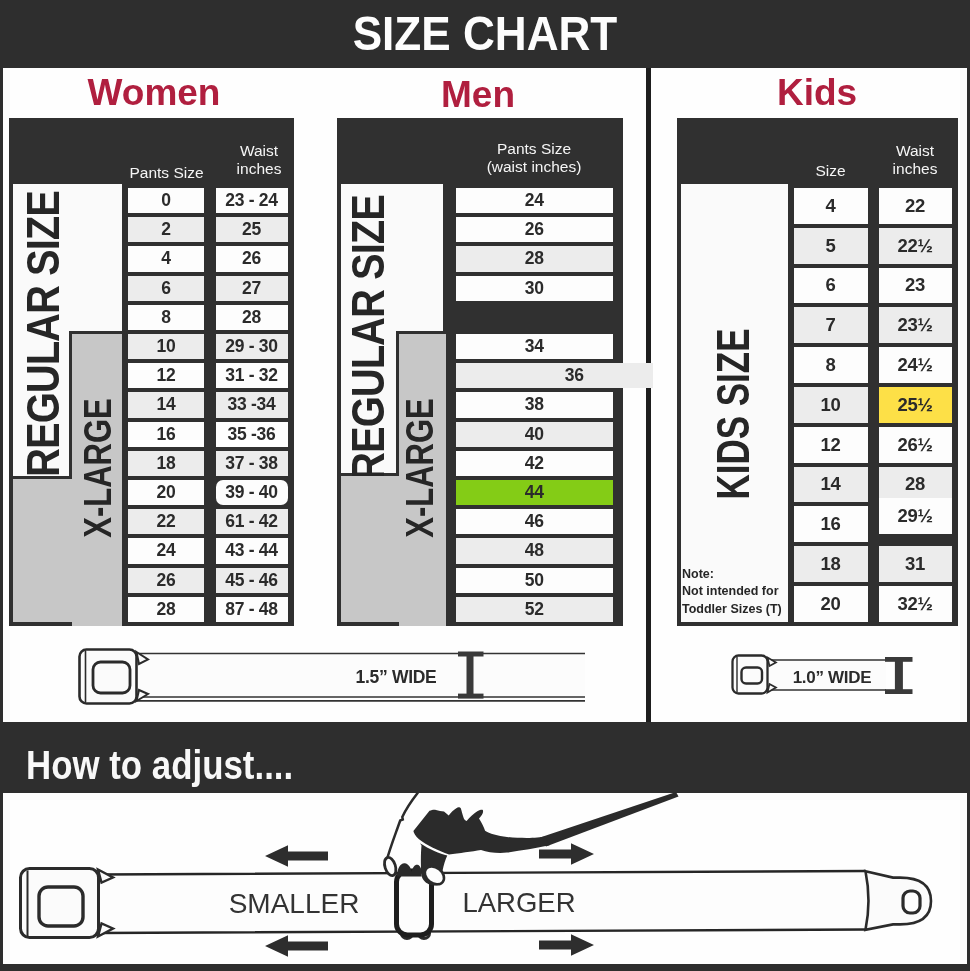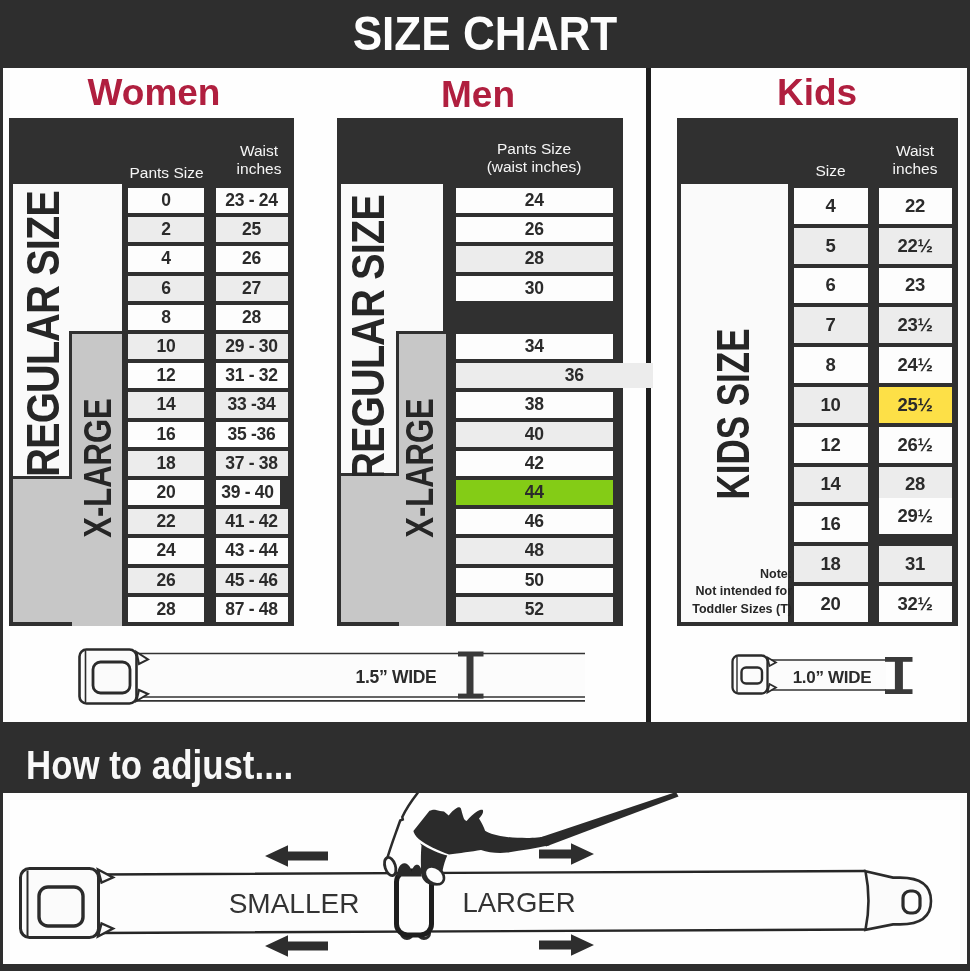--- a/index.html
+++ b/index.html
@@ -90,26 +90,26 @@
       <div class="cell" style="left:206.5px;top:303.6px;width:72px;height:25.2px;background:#fdfdfd;">35 -36</div>
     </div>
 
 <div class="abs" style="left:0;top:0;">
       <div class="cell" style="left:119px;top:332.8px;width:76px;height:25.2px;background:#ececec;">18</div>
       <div class="cell" style="left:206.5px;top:332.8px;width:72px;height:25.2px;background:#ececec;">37 - 38</div>
     </div>
 
 <div class="abs" style="left:0;top:0;">
       <div class="cell" style="left:119px;top:362.0px;width:76px;height:25.2px;background:#fdfdfd;">20</div>
-      <div class="cell" style="left:206.5px;top:362.0px;width:64px;height:25.2px;background:#fdfdfd;">39 - 40</div>
+      <div class="cell" style="left:206.5px;top:362.0px;width:72px;height:25.2px;background:#fdfdfd;border-radius:7px;">39 - 40</div>
     </div>
 
 <div class="abs" style="left:0;top:0;">
       <div class="cell" style="left:119px;top:391.2px;width:76px;height:25.2px;background:#ececec;">22</div>
-      <div class="cell" style="left:206.5px;top:391.2px;width:72px;height:25.2px;background:#ececec;">41 - 42</div>
+      <div class="cell" style="left:206.5px;top:391.2px;width:72px;height:25.2px;background:#ececec;">61 - 42</div>
     </div>
 
 <div class="abs" style="left:0;top:0;">
       <div class="cell" style="left:119px;top:420.4px;width:76px;height:25.2px;background:#fdfdfd;">24</div>
       <div class="cell" style="left:206.5px;top:420.4px;width:72px;height:25.2px;background:#fdfdfd;">43 - 44</div>
     </div>
 
 <div class="abs" style="left:0;top:0;">
       <div class="cell" style="left:119px;top:449.6px;width:76px;height:25.2px;background:#ececec;">26</div>
       <div class="cell" style="left:206.5px;top:449.6px;width:72px;height:25.2px;background:#ececec;">45 - 46</div>
@@ -171,21 +171,21 @@
 
 <div class="hdr" style="left:96px;top:44px;width:115px;">Size</div>
 
 <div class="hdr" style="left:183px;top:24px;width:110px;">Waist<br>inches</div>
 
 <div class="abs" style="left:0;top:0;">
       <div class="abs" style="left:4px;top:66px;width:107px;height:438px;background:#fafafa;"></div>
       <div class="vlab" style="left:-31px;top:276px;width:175px;height:40px;font-size:35px;transform:rotate(-90deg) scaleY(1.3);">KIDS SIZE</div>
     </div>
 
-<div class="abs" style="left:5px;top:448px;width:110px;font-weight:bold;font-size:12.5px;line-height:17.3px;color:#262626;text-align:right;">Note:<br>Not intended for<br>Toddler Sizes (T)</div>
+<div class="abs" style="left:5px;top:448px;width:110px;font-weight:bold;font-size:12.5px;line-height:17.3px;color:#262626;">Note:<br>Not intended for<br>Toddler Sizes (T)</div>
 
 <div class="abs" style="left:0;top:0;">
       <div class="cell kcell" style="left:116.5px;top:70.0px;width:74px;height:35.8px;background:#fdfdfd;">4</div>
       <div class="cell kcell" style="left:201.5px;top:70.0px;width:73px;height:35.8px;background:#fdfdfd;">22</div>
     </div>
 
 <div class="abs" style="left:0;top:0;">
       <div class="cell kcell" style="left:116.5px;top:109.8px;width:74px;height:35.8px;background:#ececec;">5</div>
       <div class="cell kcell" style="left:201.5px;top:109.8px;width:73px;height:35.8px;background:#ececec;">22½</div>
     </div>

